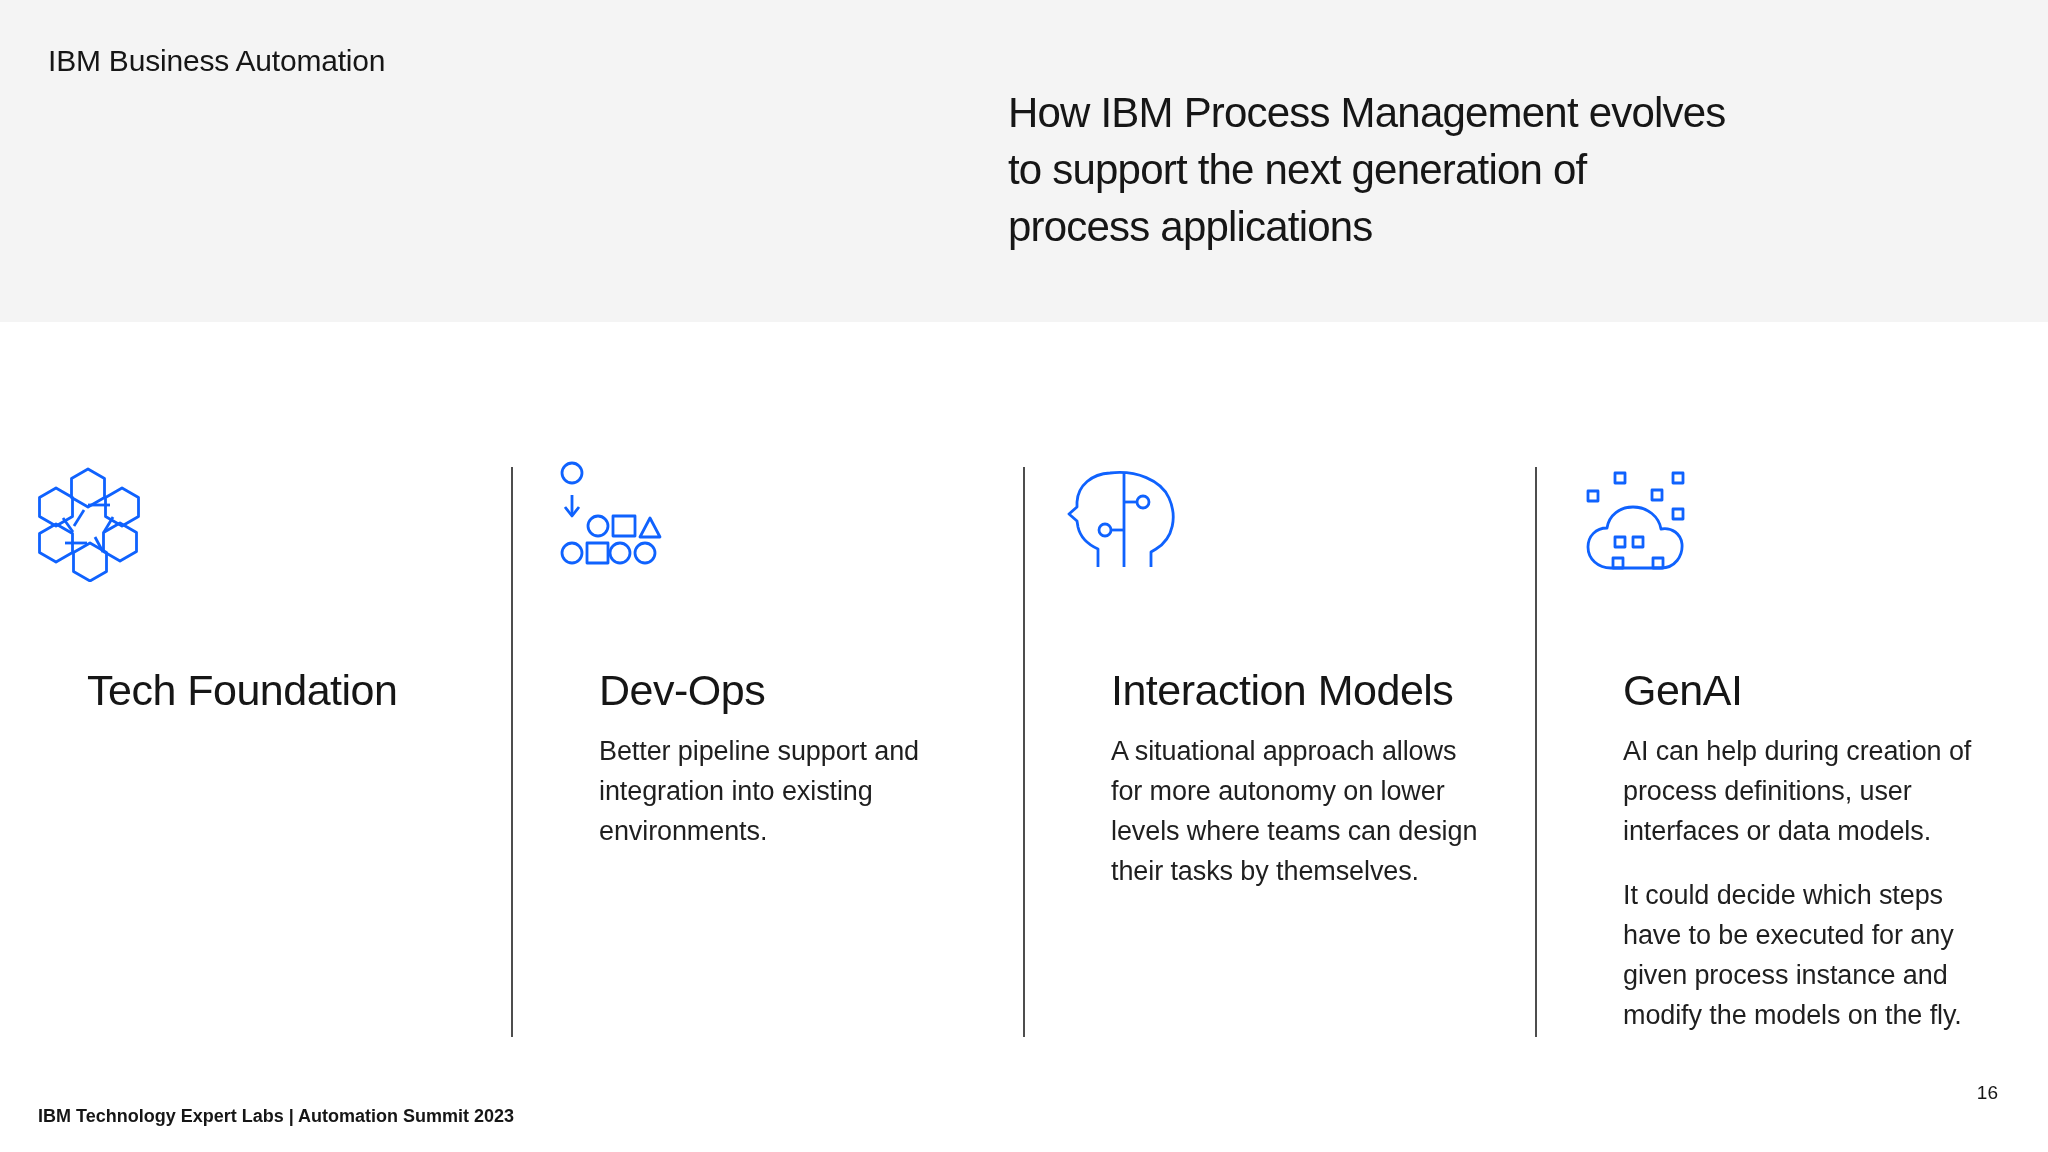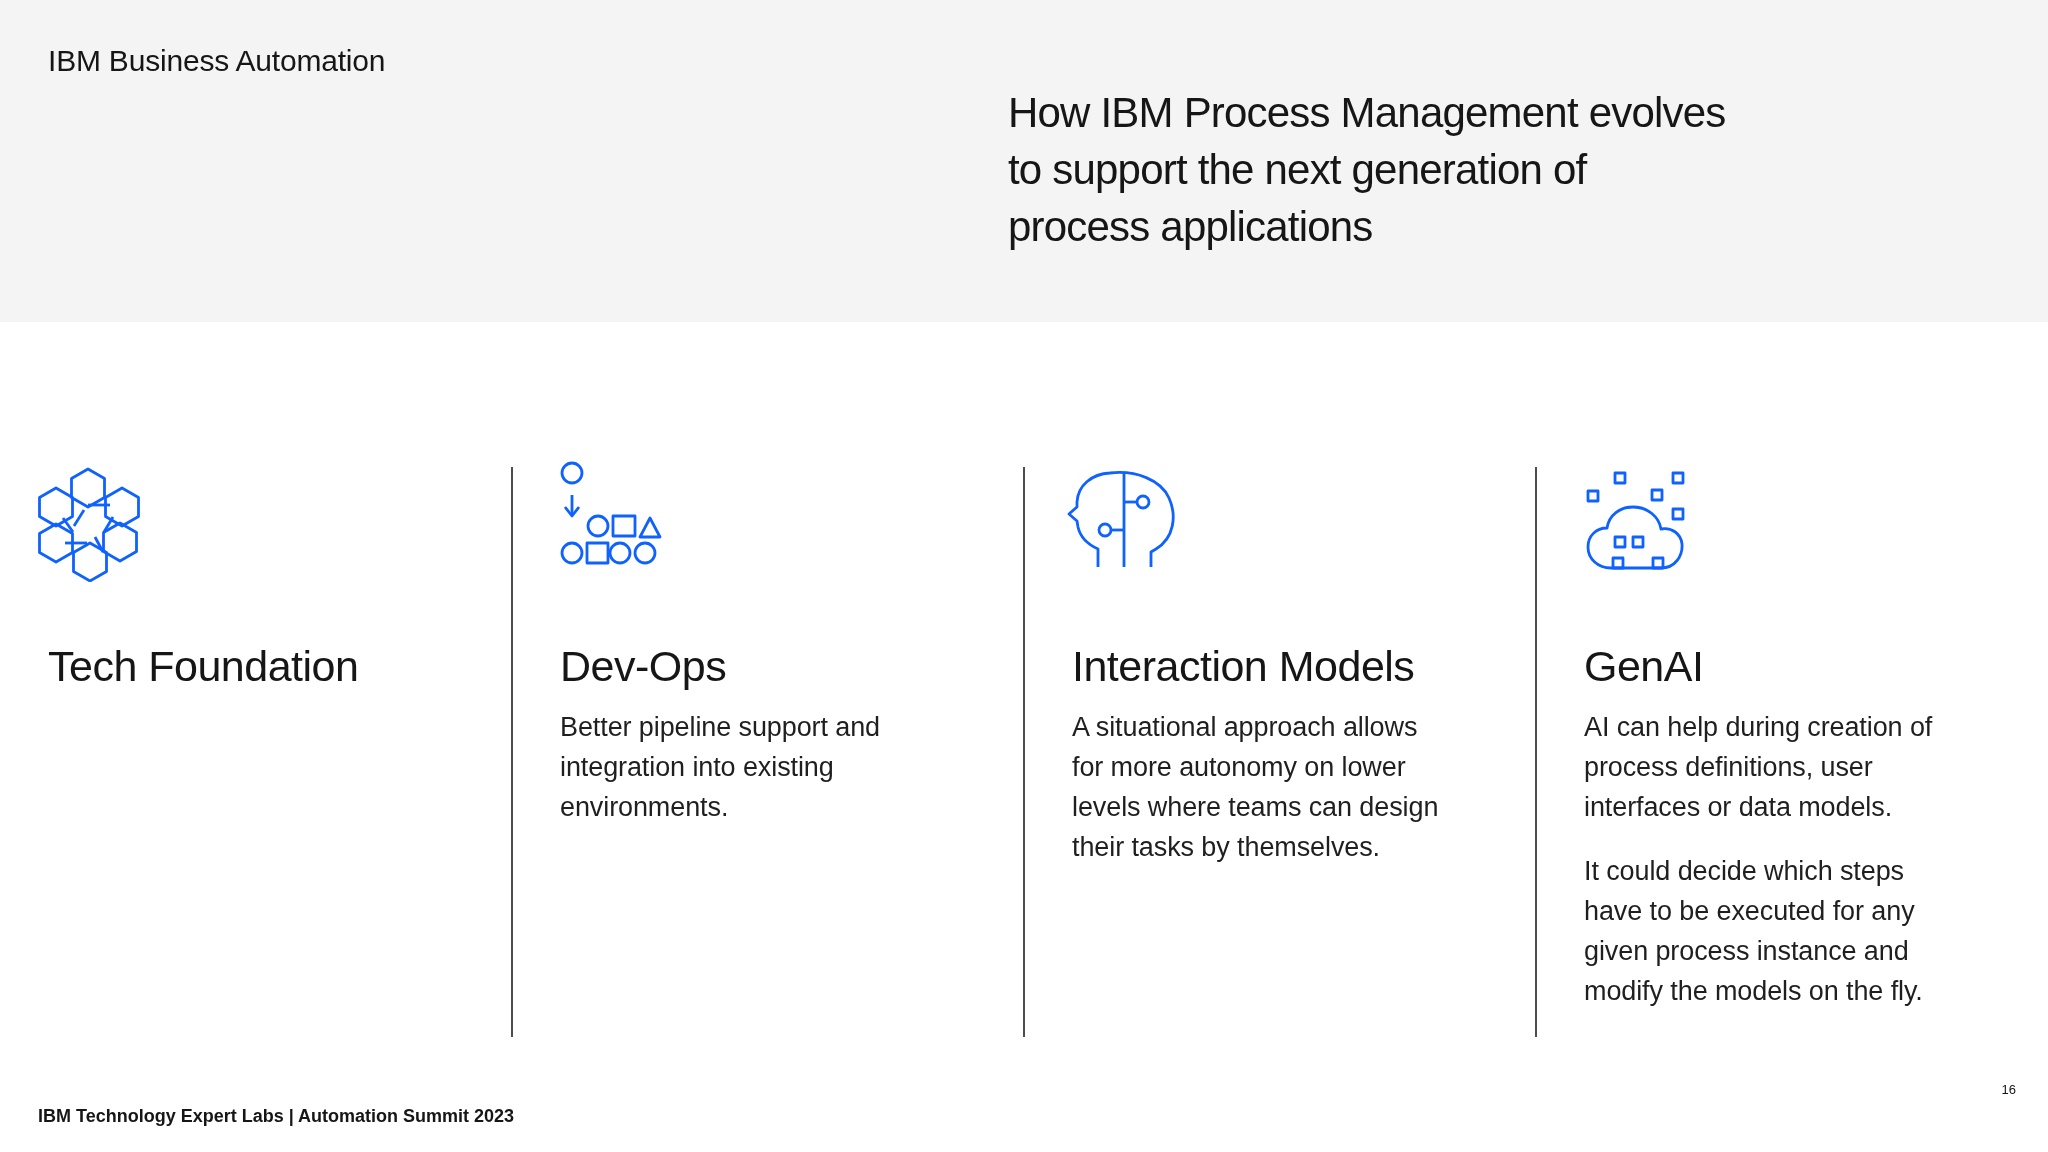--- a/index.html
+++ b/index.html
@@ -16,35 +16,35 @@
   .slide{position:relative;width:2048px;height:1152px;overflow:hidden;background:var(--page-bg);}
 
   .header{position:absolute;left:0;top:0;width:2048px;height:322px;background:var(--header-bg);}
   .brand{position:absolute;left:48px;top:44px;font-size:30px;font-weight:400;color:var(--text);letter-spacing:-0.2px;}
   .title{position:absolute;left:1008px;top:84px;font-size:42px;font-weight:300;line-height:57px;
          color:var(--text);letter-spacing:-0.8px;white-space:pre-line;}
 
   .divider{position:absolute;top:467px;width:2px;height:570px;background:var(--divider);}
   .d1{left:511px}.d2{left:1023px}.d3{left:1535px}
 
-  .col{position:absolute;top:458px;width:460px;padding-top:184px;}
+  .col{position:absolute;top:482px;width:460px;padding-top:184px;margin-left:39px;}
   .c1{left:48px}.c2{left:560px}.c3{left:1072px}.c4{left:1584px}
   .col h2{font-size:43px;font-weight:400;line-height:1.15;letter-spacing:-0.5px;color:var(--text);margin:0 0 16px;}
   .col p{font-size:27px;font-weight:400;line-height:40px;color:var(--body-text);margin:0 0 24px;white-space:pre-line;letter-spacing:-0.1px;}
 
   .icon-svg{position:absolute;}
   .i1{left:34px;top:452px;}
   .i2{left:552px;top:452px;}
   .i3{left:1066px;top:460px;}
   .i4{left:1585px;top:470px;}
   .icon-svg *{stroke:var(--accent-blue);fill:none;}
   .sw{stroke-width:2.8;}
 
   .footer-left{position:absolute;left:38px;top:1082px;font-size:18px;font-weight:700;color:var(--text);margin-top:24px;}
-  .page-num{position:absolute;right:32px;top:1082px;font-size:13px;font-weight:400;color:var(--text);text-align:right;}
+  .page-num{position:absolute;right:50px;top:1082px;font-size:19px;font-weight:400;color:var(--text);text-align:right;}
 </style>
 </head>
 <body>
 
 <div class="slide">
 
   <header class="header">
     <div class="brand">IBM Business Automation</div>
     <h1 class="title">How IBM Process Management evolves
 to support the next generation of

